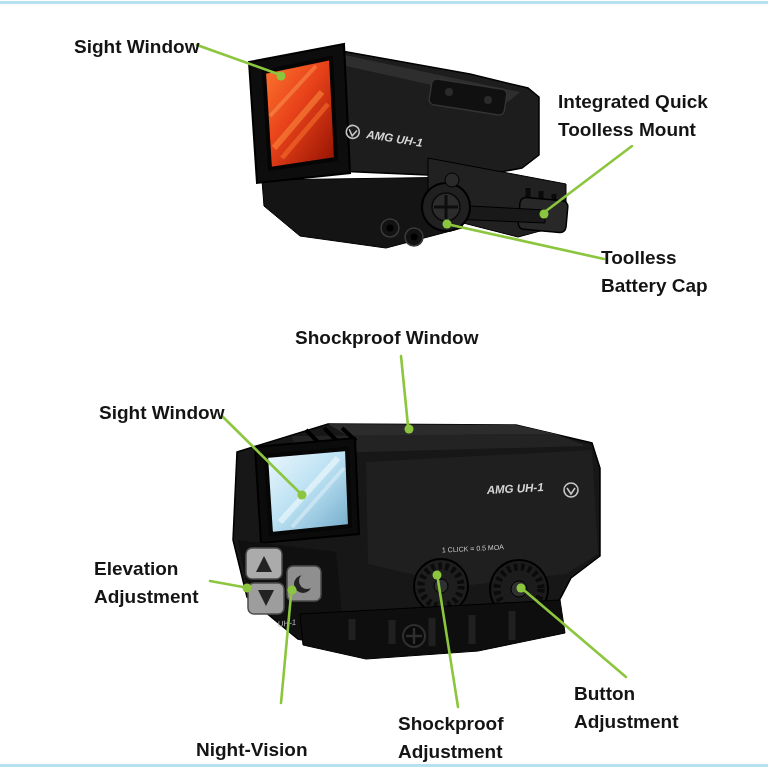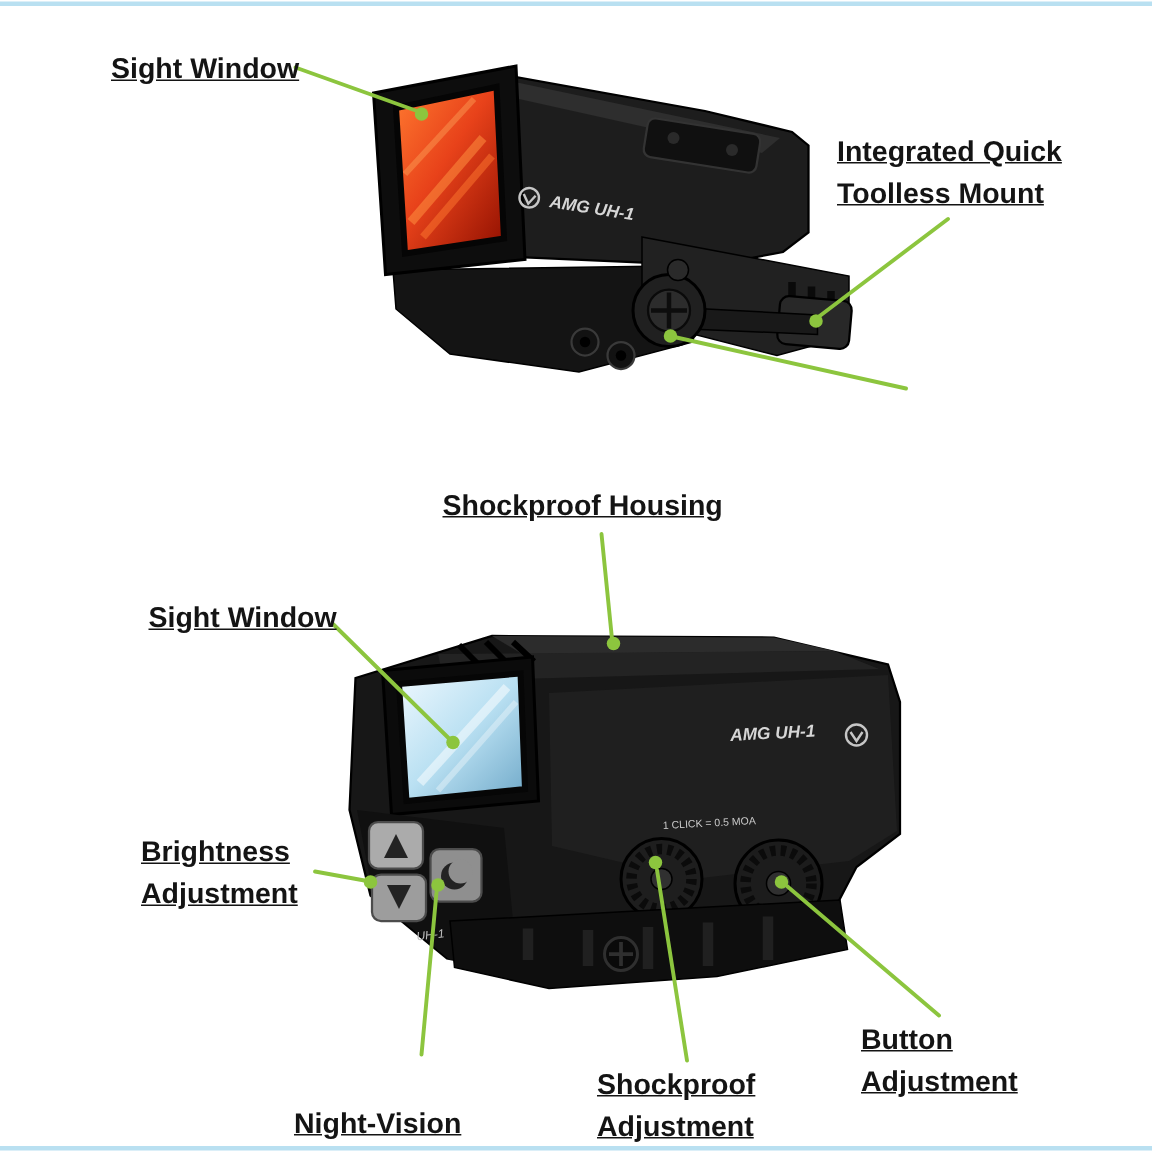--- a/index.html
+++ b/index.html
@@ -9,21 +9,21 @@
   }
   *{margin:0;padding:0;box-sizing:border-box;}
   html,body{background:#ffffff;}
   body{font-family:"Liberation Sans",sans-serif;}
   .canvas{position:relative;width:768px;height:768px;background:#ffffff;overflow:hidden;}
   .edge{position:absolute;left:0;width:100%;height:3px;background:var(--edge_line);}
   .edge-top{top:1px;}
   .edge-bottom{bottom:1px;}
   .art{position:absolute;left:0;top:0;width:768px;height:768px;}
   .label{position:absolute;font-weight:bold;font-size:19px;line-height:28px;color:var(--label_text);white-space:nowrap;}
-  .label span{display:block;text-decoration:underline;}
+  .label span{display:block;}
   .ta-c{}
   svg text{font-family:"Liberation Sans",sans-serif;}
   .callout-stroke{stroke:var(--callout_line);stroke-width:2.6;fill:none;stroke-linecap:round;}
   .callout-dot{fill:var(--callout_line);}
 </style>
 </head>
 <body>
 
 <div class="canvas">
   <div class="edge edge-top"></div>
@@ -190,32 +190,34 @@
   <div class="label" style="left:74px;top:33px;">
     <span>Sight Window</span>
   </div>
 
   <div class="label ta-c" style="left:558px;top:88px;width:158px;">
     <span>Integrated Quick</span>
     <span>Toolless Mount</span>
   </div>
 
   <div class="label ta-c" style="left:601px;top:244px;width:114px;">
+    <span>Toolless</span>
+    <span>Battery Cap</span>
   </div>
 
   <div class="label ta-c" style="left:295px;top:324px;width:214px;">
-    <span>Shockproof Housing</span>
+    <span>Shockproof Window</span>
   </div>
 
   <div class="label" style="left:99px;top:399px;">
     <span>Sight Window</span>
   </div>
 
   <div class="label ta-c" style="left:94px;top:555px;width:114px;">
-    <span>Brightness</span>
+    <span>Elevation</span>
     <span>Adjustment</span>
   </div>
 
   <div class="label ta-c" style="left:196px;top:716px;width:152px;margin-top:20px;">
     <span>Night-Vision</span>
     <span>Window</span>
   </div>
 
   <div class="label ta-c" style="left:398px;top:710px;width:126px;">
     <span>Shockproof</span>

